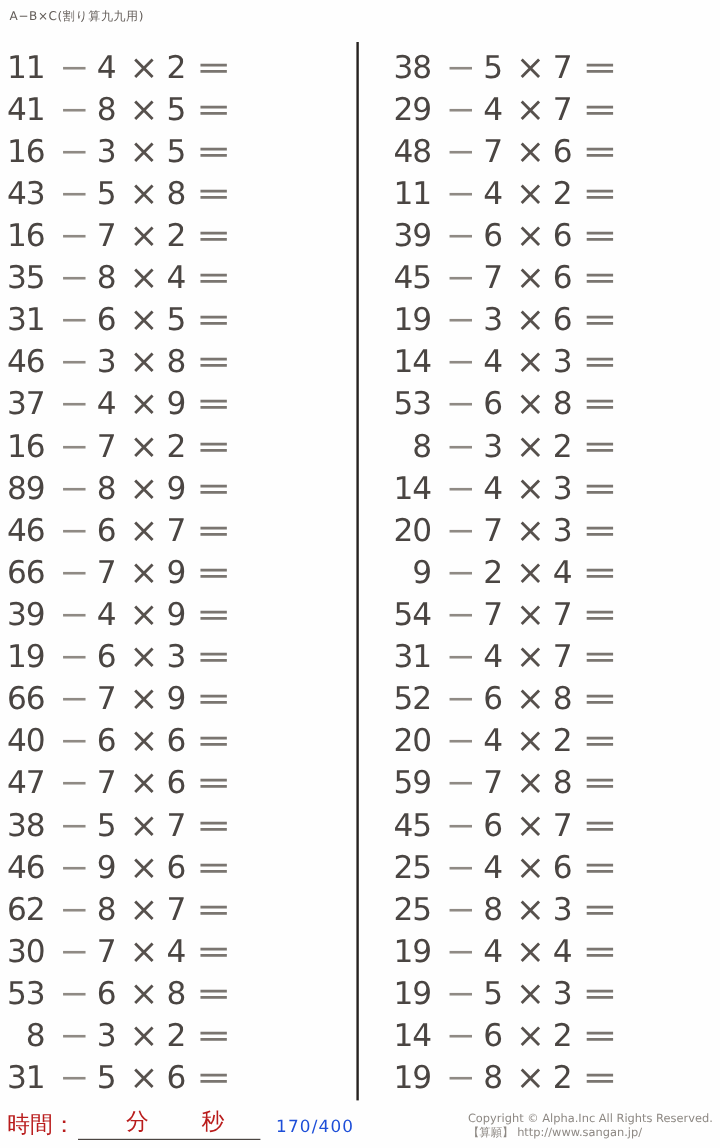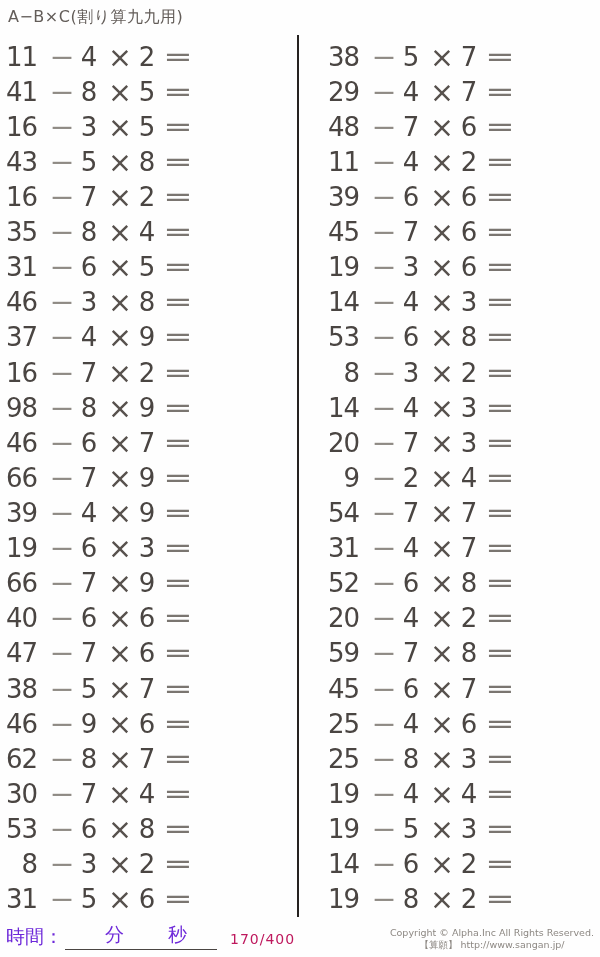--- a/index.html
+++ b/index.html
@@ -5,21 +5,21 @@
   html,body{margin:0;padding:0;}
   body{
     width:600px;height:957px;
     background:#fefefe;
     position:relative;
     font-family:"DejaVu Sans","Liberation Sans",sans-serif;
     overflow:hidden;
   }
   .title{
     position:absolute;top:7px;left:8px;
-    font-size:16px;letter-spacing:.5px;
+    font-size:10px;letter-spacing:.5px;
     color:#635d59;
   }
   .divider{
     position:absolute;left:297px;top:35px;
     width:2px;height:882px;background:#262220;
   }
   .col{position:absolute;top:39px;width:296px;height:878px;}
   .col-left{left:0;}
   .col-right{left:322px;}
   .row{position:relative;height:35.12px;padding-left:33px;}
@@ -31,38 +31,38 @@
   }
   .cell.a{left:37px;transform:translate(-100%,-50%);letter-spacing:-1px;}
   .cell.minus{left:62px;color:#8f8a84;transform:translate(-50%,-50%) scaleX(1.15);}
   .cell.b{left:89px;}
   .cell.times{left:120px;color:#57514d;transform:translate(-50%,-50%) scale(1.1);}
   .cell.c{left:147px;}
   .cell.eq{left:178px;color:#7a7570;transform:translate(-50%,-50%) scaleX(1.35);}
   .footer-time{
     position:absolute;left:6px;bottom:7px;
     font-family:"Liberation Serif","DejaVu Serif",serif;
-    font-size:19px;color:#6d28d9;
+    font-size:19px;color:#b91c1c;
     display:flex;align-items:flex-end;
   }
   .time-blank{
     display:inline-flex;
     width:152px;margin-left:2px;
     border-bottom:1.5px solid #4a4542;
     padding:0 0 1px 0;
   }
   .time-blank .minutes{margin-left:40px;}
   .time-blank .seconds{margin-left:44px;}
   .page-num{
     position:absolute;left:230px;bottom:10px;
-    font-size:14px;letter-spacing:1px;color:#be185d;
+    font-size:14px;letter-spacing:1px;color:#1d4ed8;
   }
   .copyright{
     position:absolute;right:6px;bottom:6px;
-    text-align:center;
+    text-align:left;
     font-size:9.5px;line-height:12px;
     color:#8d8883;
   }
 </style>
 </head>
 <body>
 
 <div class="title">A−B×C(割り算九九用)</div>
 
 <div class="divider"></div>
@@ -152,21 +152,21 @@
   <div class="row">
     <span class="cell a">16</span>
     <span class="cell minus">−</span>
     <span class="cell b">7</span>
     <span class="cell times">×</span>
     <span class="cell c">2</span>
     <span class="cell eq">=</span>
   </div>
 
   <div class="row">
-    <span class="cell a">98</span>
+    <span class="cell a">89</span>
     <span class="cell minus">−</span>
     <span class="cell b">8</span>
     <span class="cell times">×</span>
     <span class="cell c">9</span>
     <span class="cell eq">=</span>
   </div>
 
   <div class="row">
     <span class="cell a">46</span>
     <span class="cell minus">−</span>

